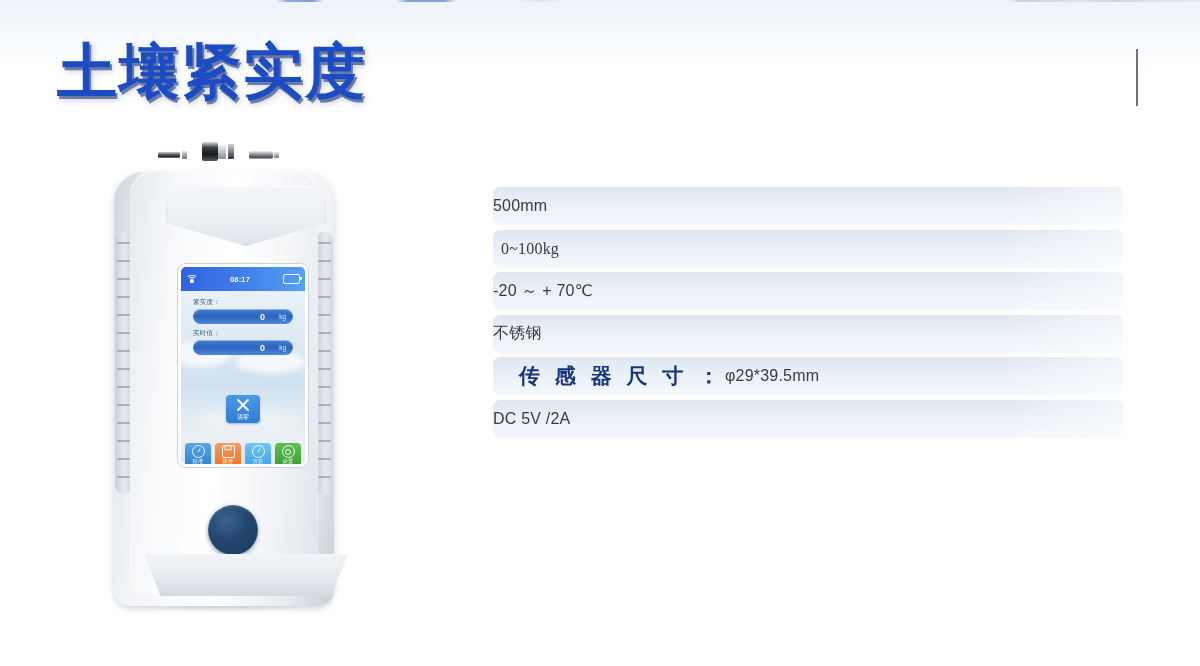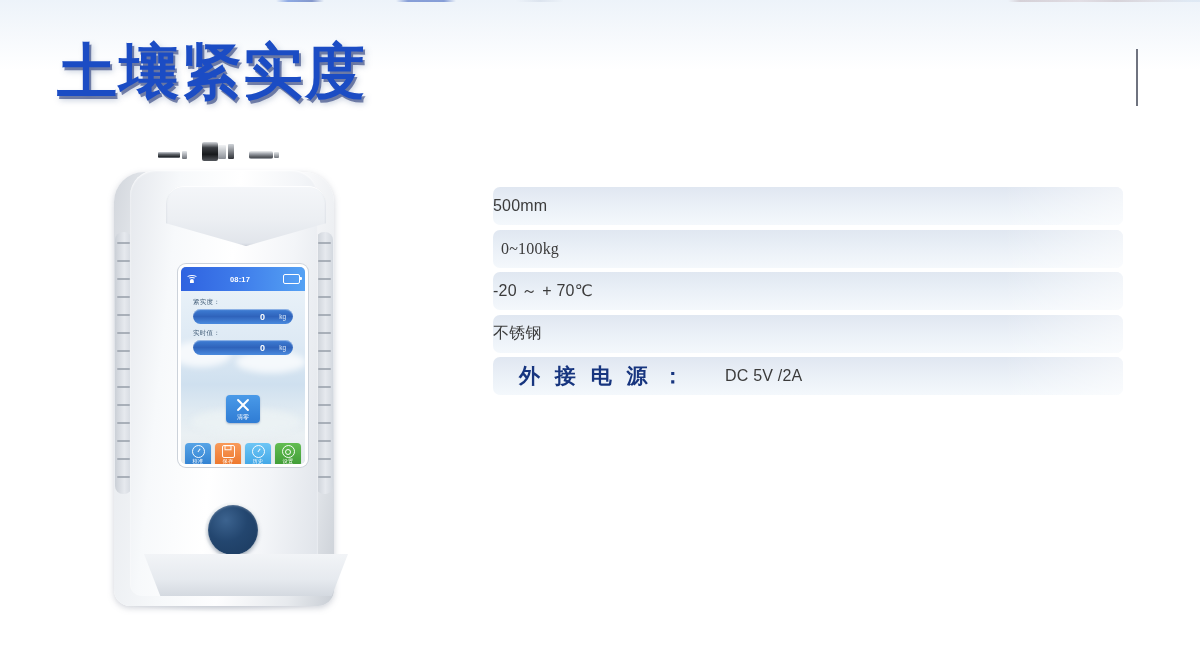--- a/index.html
+++ b/index.html
@@ -422,21 +422,24 @@
   <div class="spec-row">
     <div class="spec-value indented">0~100kg</div>
   </div>
   <div class="spec-row">
     <div class="spec-value">-20 ～ + 70℃</div>
   </div>
   <div class="spec-row">
     <div class="spec-value">不锈钢</div>
   </div>
   <div class="spec-row">
-    <div class="spec-label">外 接 电 源 ：</div>
+    <div class="spec-label">传 感 器 尺 寸 ：</div>
+    <div class="spec-value">φ29*39.5mm</div>
+  </div>
+  <div class="spec-row">
     <div class="spec-value">DC 5V /2A</div>
   </div>
 </div>
 
 <div class="device-wrap">
   <div class="device-shadow"></div>
 
   <div class="ports">
     <div class="port p1"></div>
     <div class="port p1b"></div>

